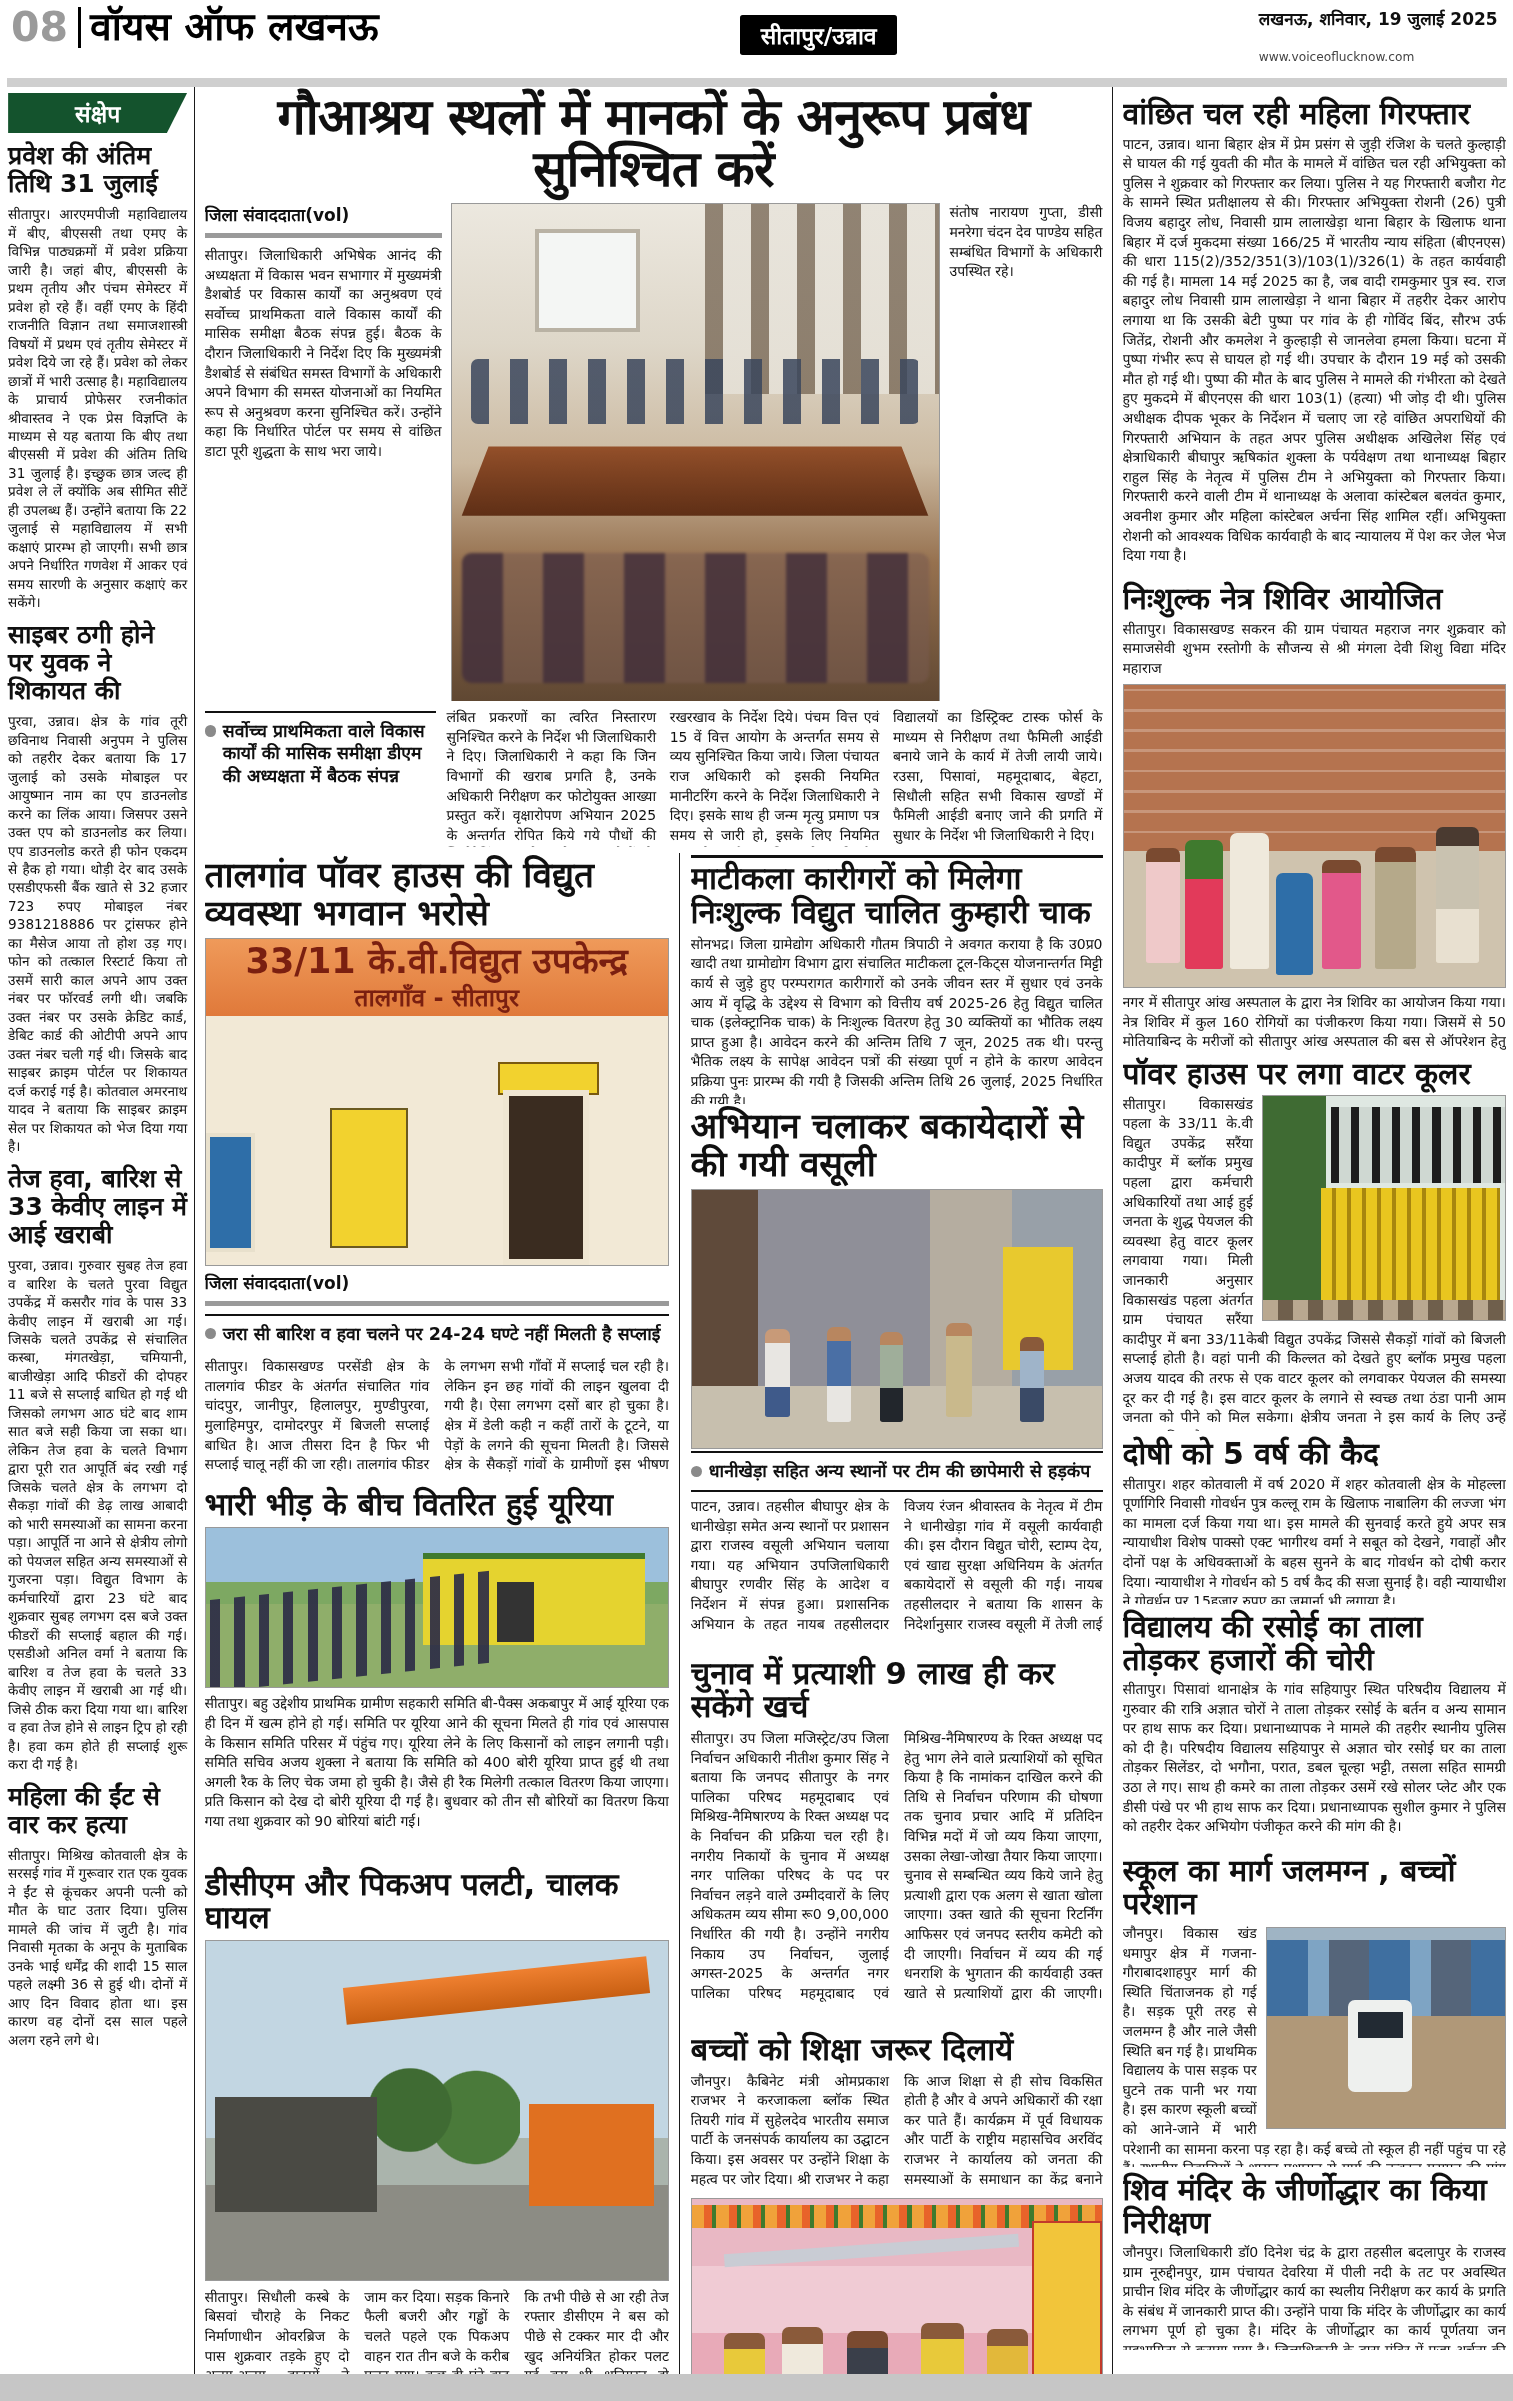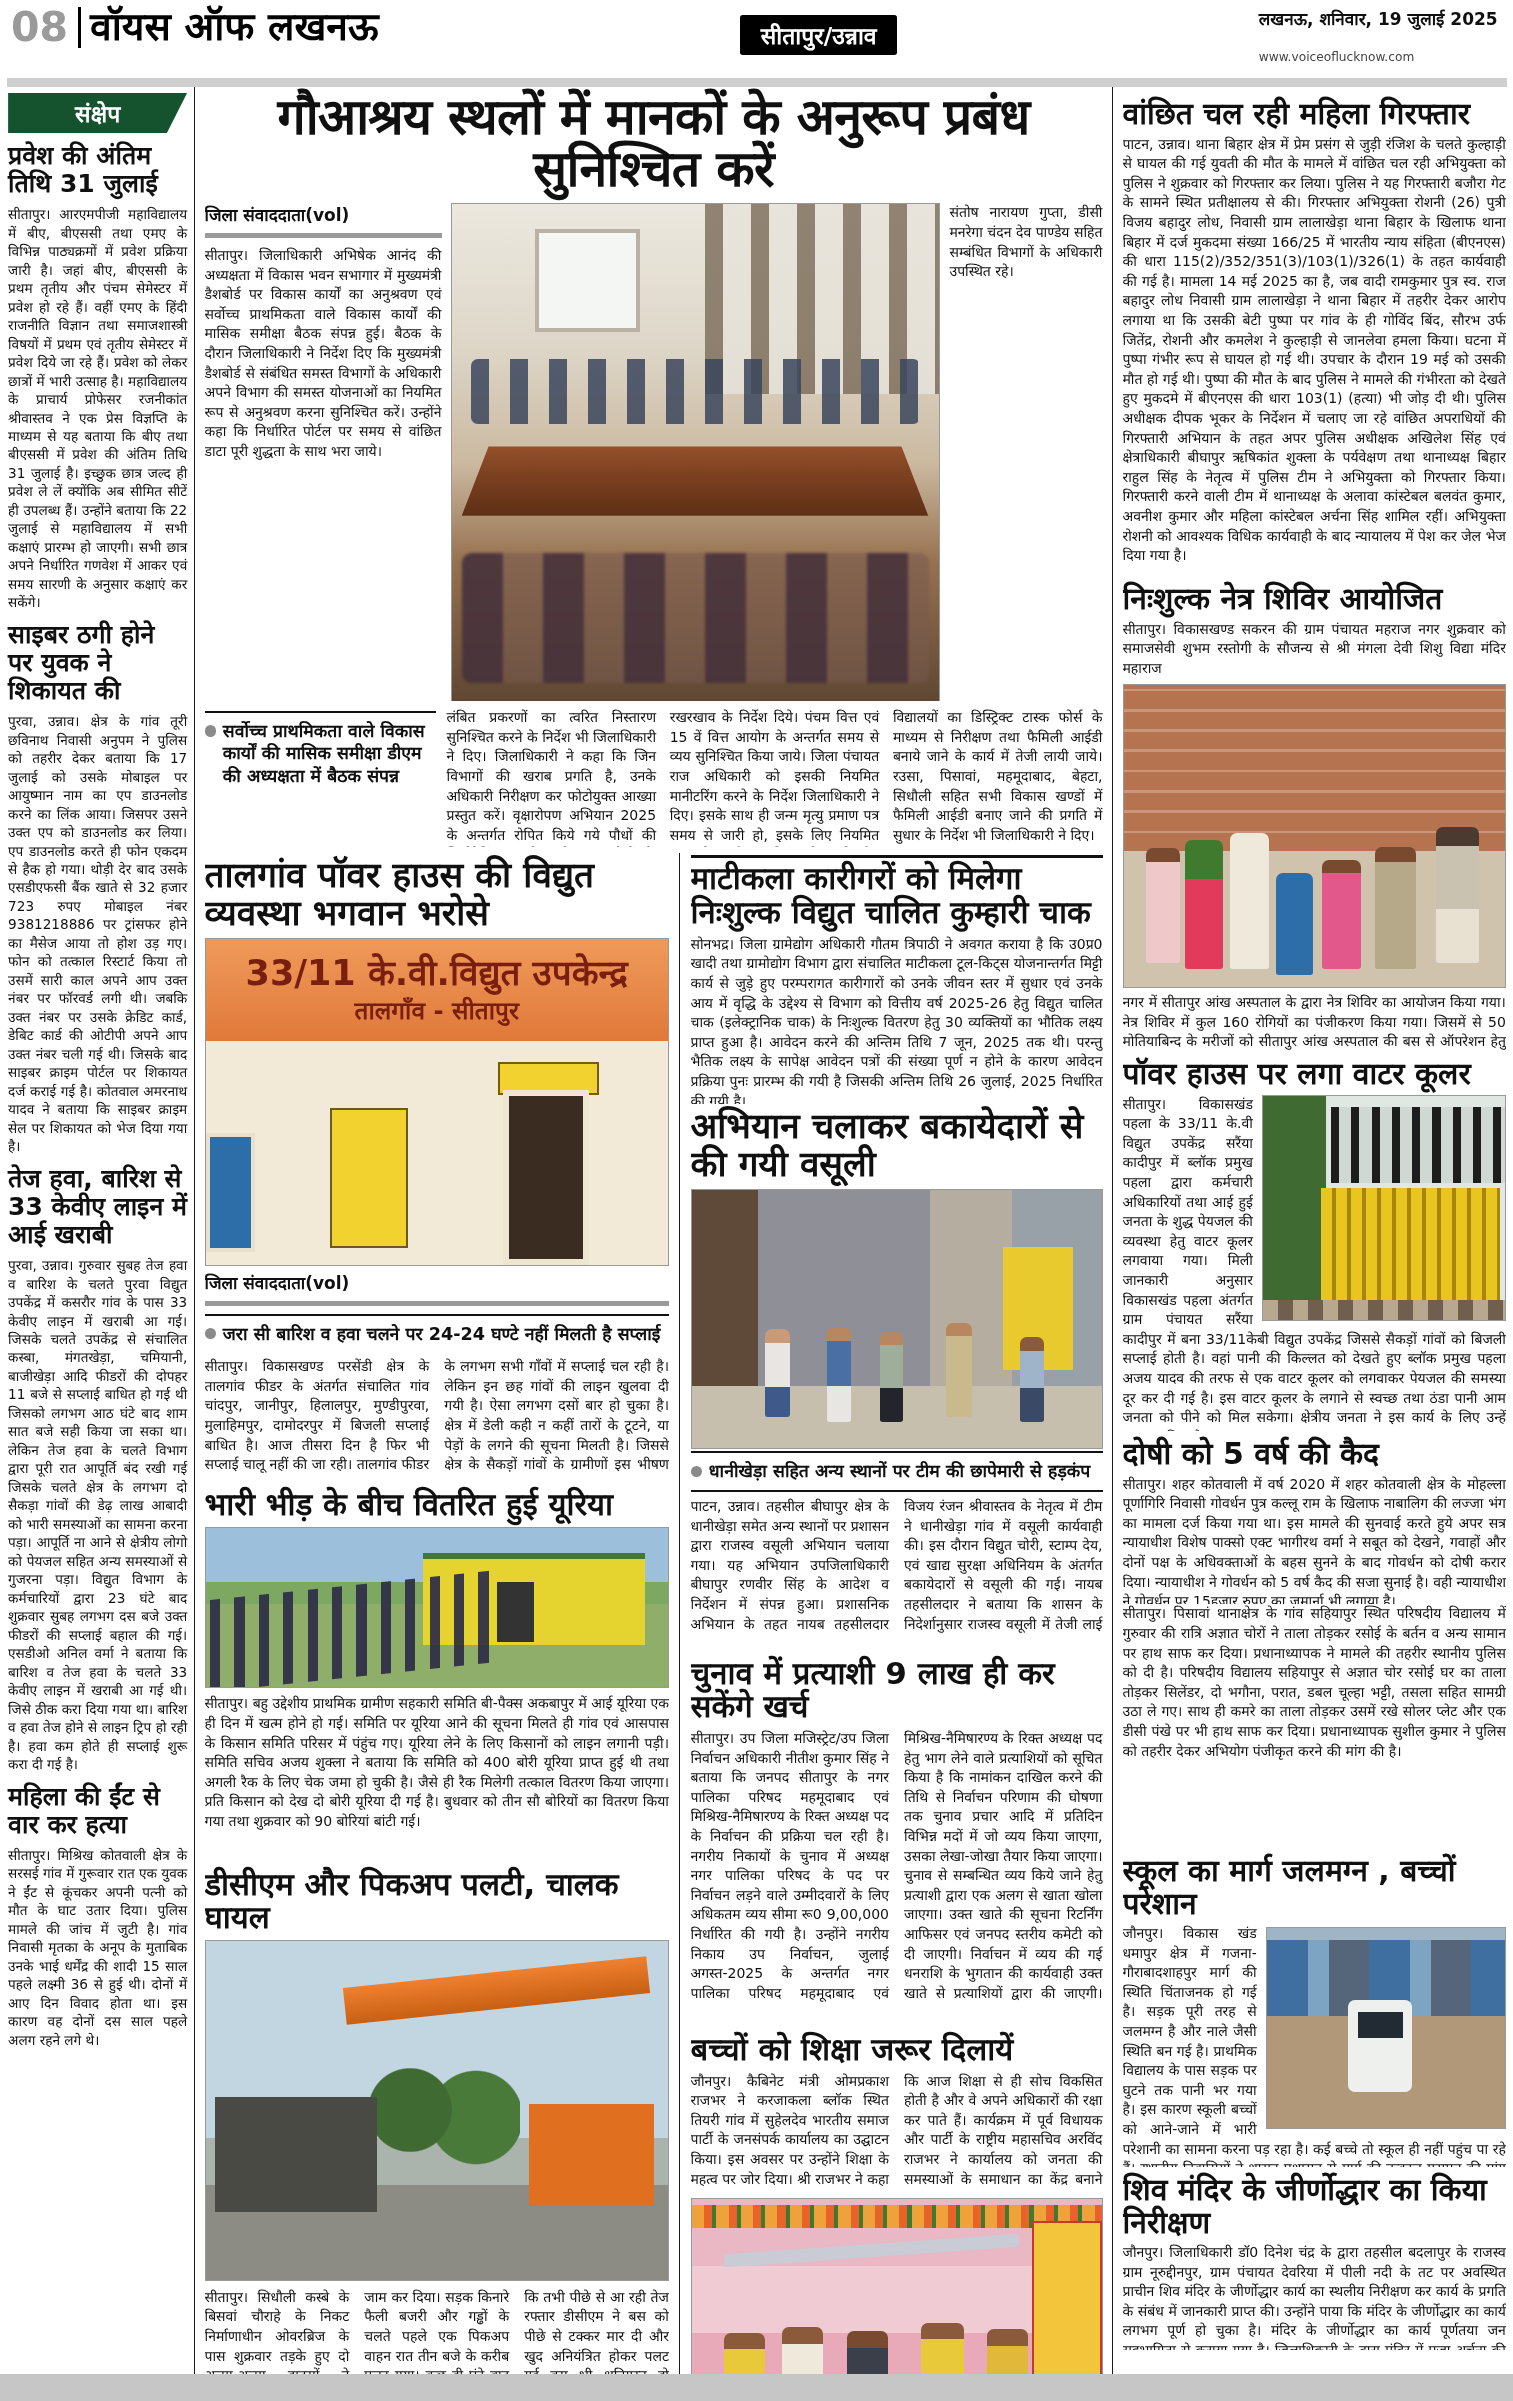--- a/index.html
+++ b/index.html
@@ -48,21 +48,21 @@
   .cols3{column-count:3;column-gap:15px;}
   
   .photo{position:relative;overflow:hidden;background:#ddd;border:0.7px solid #999;}
   .meeting{height:498px;background:linear-gradient(180deg,#ece8df 0%,#ded7c9 28%,#cbb9a0 52%,#96714f 72%,#5f4732 100%);}
   .mt-stripes{position:absolute;right:0;top:0;width:48%;height:38%;background:repeating-linear-gradient(90deg,#7a6a58 0 17.6px,#e7e3da 17.6px 46px);opacity:.8;}
   .mt-screen{position:absolute;left:17%;top:5%;width:20%;height:19%;background:#f4f6f4;border:4.1px solid #b9b2a4;}
   .mt-people{position:absolute;left:4%;top:31%;width:92%;height:13%;background:repeating-linear-gradient(90deg,rgba(58,70,92,.85) 0 17.6px,transparent 17.6px 39px);border-radius:6.8px;filter:blur(0.7px);}
   .mt-table{position:absolute;left:5%;top:46%;width:90%;height:18%;background:linear-gradient(180deg,#94502a,#5f2f16);transform:perspective(475px) rotateX(40deg);}
   .mt-people2{position:absolute;left:2%;bottom:4%;width:96%;height:26%;background:repeating-linear-gradient(90deg,rgba(70,50,60,.9) 0 41px,rgba(120,90,80,.55) 41px 81px);border-radius:9.5px;filter:blur(1.4px);}
   .substation{height:326px;background:#f2e9d6;}
-  .ss-sign{height:102px;background:linear-gradient(180deg,#ef9a5a,#e0793a);color:#7a1f10;display:flex;flex-direction:column;align-items:center;justify-content:center;font-weight:bold;}
+  .ss-sign{height:77px;background:linear-gradient(180deg,#ef9a5a,#e0793a);color:#7a1f10;display:flex;flex-direction:column;align-items:center;justify-content:center;font-weight:bold;}
   .ss-l1{font-size:35px;line-height:1.1;}
   .ss-l2{font-size:24.4px;}
   .ss-door{position:absolute;right:17%;bottom:0;width:16%;height:50%;background:#3a2c20;border:6.8px solid #efe6d2;}
   .ss-doorsign{position:absolute;right:15%;bottom:52%;width:21%;height:9%;background:#f2d22e;border:2px solid #7a5a10;}
   .ss-board{position:absolute;left:27%;bottom:5%;width:16%;height:42%;background:#f2d22e;border:2.7px solid #6b5a20;}
   .ss-window{position:absolute;left:0;bottom:4%;width:9%;height:34%;background:#2e6ea8;border:4.1px solid #e8e0cc;}
   .queue{height:159px;background:linear-gradient(180deg,#9cc0dc 0 34%,#7da862 34% 48%,#8fae6a 48% 100%);}
   .qu-bldg{position:absolute;right:5%;top:16%;width:48%;height:54%;background:#e5d32f;border-top:6.8px solid #3f7a2e;}
   .qu-door{position:absolute;right:29%;top:34%;width:8%;height:38%;background:#333;}
   .qu-line{position:absolute;left:1%;bottom:6%;width:62%;height:58%;transform:skewY(-6deg);
@@ -293,20 +293,21 @@
         </div>
         <p class="body">सीतापुर। विकासखंड पहला के 33/11 के.वी विद्युत उपकेंद्र सरैंया कादीपुर में ब्लॉक प्रमुख पहला द्वारा कर्मचारी अधिकारियों तथा आई हुई जनता के शुद्ध पेयजल की व्यवस्था हेतु वाटर कूलर लगवाया गया। मिली जानकारी अनुसार विकासखंड पहला अंतर्गत ग्राम पंचायत सरैंया कादीपुर में बना 33/11केबी विद्युत उपकेंद्र जिससे सैकड़ों गांवों को बिजली सप्लाई होती है। वहां पानी की किल्लत को देखते हुए ब्लॉक प्रमुख पहला अजय यादव की तरफ से एक वाटर कूलर को लगवाकर पेयजल की समस्या दूर कर दी गई है। इस वाटर कूलर के लगाने से स्वच्छ तथा ठंडा पानी आम जनता को पीने को मिल सकेगा। क्षेत्रीय जनता ने इस कार्य के लिए उन्हें धन्यवाद दिया है।</p>
       </article>
 
       <article class="art" style="height:173px">
         <h2 class="h2">दोषी को 5 वर्ष की कैद</h2>
         <p class="body">सीतापुर। शहर कोतवाली में वर्ष 2020 में शहर कोतवाली क्षेत्र के मोहल्ला पूर्णागिरि निवासी गोवर्धन पुत्र कल्लू राम के खिलाफ नाबालिग की लज्जा भंग का मामला दर्ज किया गया था। इस मामले की सुनवाई करते हुये अपर सत्र न्यायाधीश विशेष पाक्सो एक्ट भागीरथ वर्मा ने सबूत को देखने, गवाहों और दोनों पक्ष के अधिवक्ताओं के बहस सुनने के बाद गोवर्धन को दोषी करार दिया। न्यायाधीश ने गोवर्धन को 5 वर्ष कैद की सजा सुनाई है। वही न्यायाधीश ने गोवर्धन पर 15हजार रुपए का जुमार्ना भी लगाया है।</p>
       </article>
 
       <article class="art" style="height:244px">
+        <h2 class="h2">विद्यालय की रसोई का ताला तोड़कर हजारों की चोरी</h2>
         <p class="body">सीतापुर। पिसावां थानाक्षेत्र के गांव सहियापुर स्थित परिषदीय विद्यालय में गुरुवार की रात्रि अज्ञात चोरों ने ताला तोड़कर रसोई के बर्तन व अन्य सामान पर हाथ साफ कर दिया। प्रधानाध्यापक ने मामले की तहरीर स्थानीय पुलिस को दी है। परिषदीय विद्यालय सहियापुर से अज्ञात चोर रसोई घर का ताला तोड़कर सिलेंडर, दो भगौना, परात, डबल चूल्हा भट्टी, तसला सहित सामग्री उठा ले गए। साथ ही कमरे का ताला तोड़कर उसमें रखे सोलर प्लेट और एक डीसी पंखे पर भी हाथ साफ कर दिया। प्रधानाध्यापक सुशील कुमार ने पुलिस को तहरीर देकर अभियोग पंजीकृत करने की मांग की है।</p>
       </article>
 
       <article class="art" style="height:319px">
         <h2 class="h2">स्कूल का मार्ग जलमग्न , बच्चों परेशान</h2>
         <div class="photo floodroad">
           <div class="fl-shops"></div>
           <div class="fl-van"></div>
           <div class="fl-ws"></div>
         </div>

